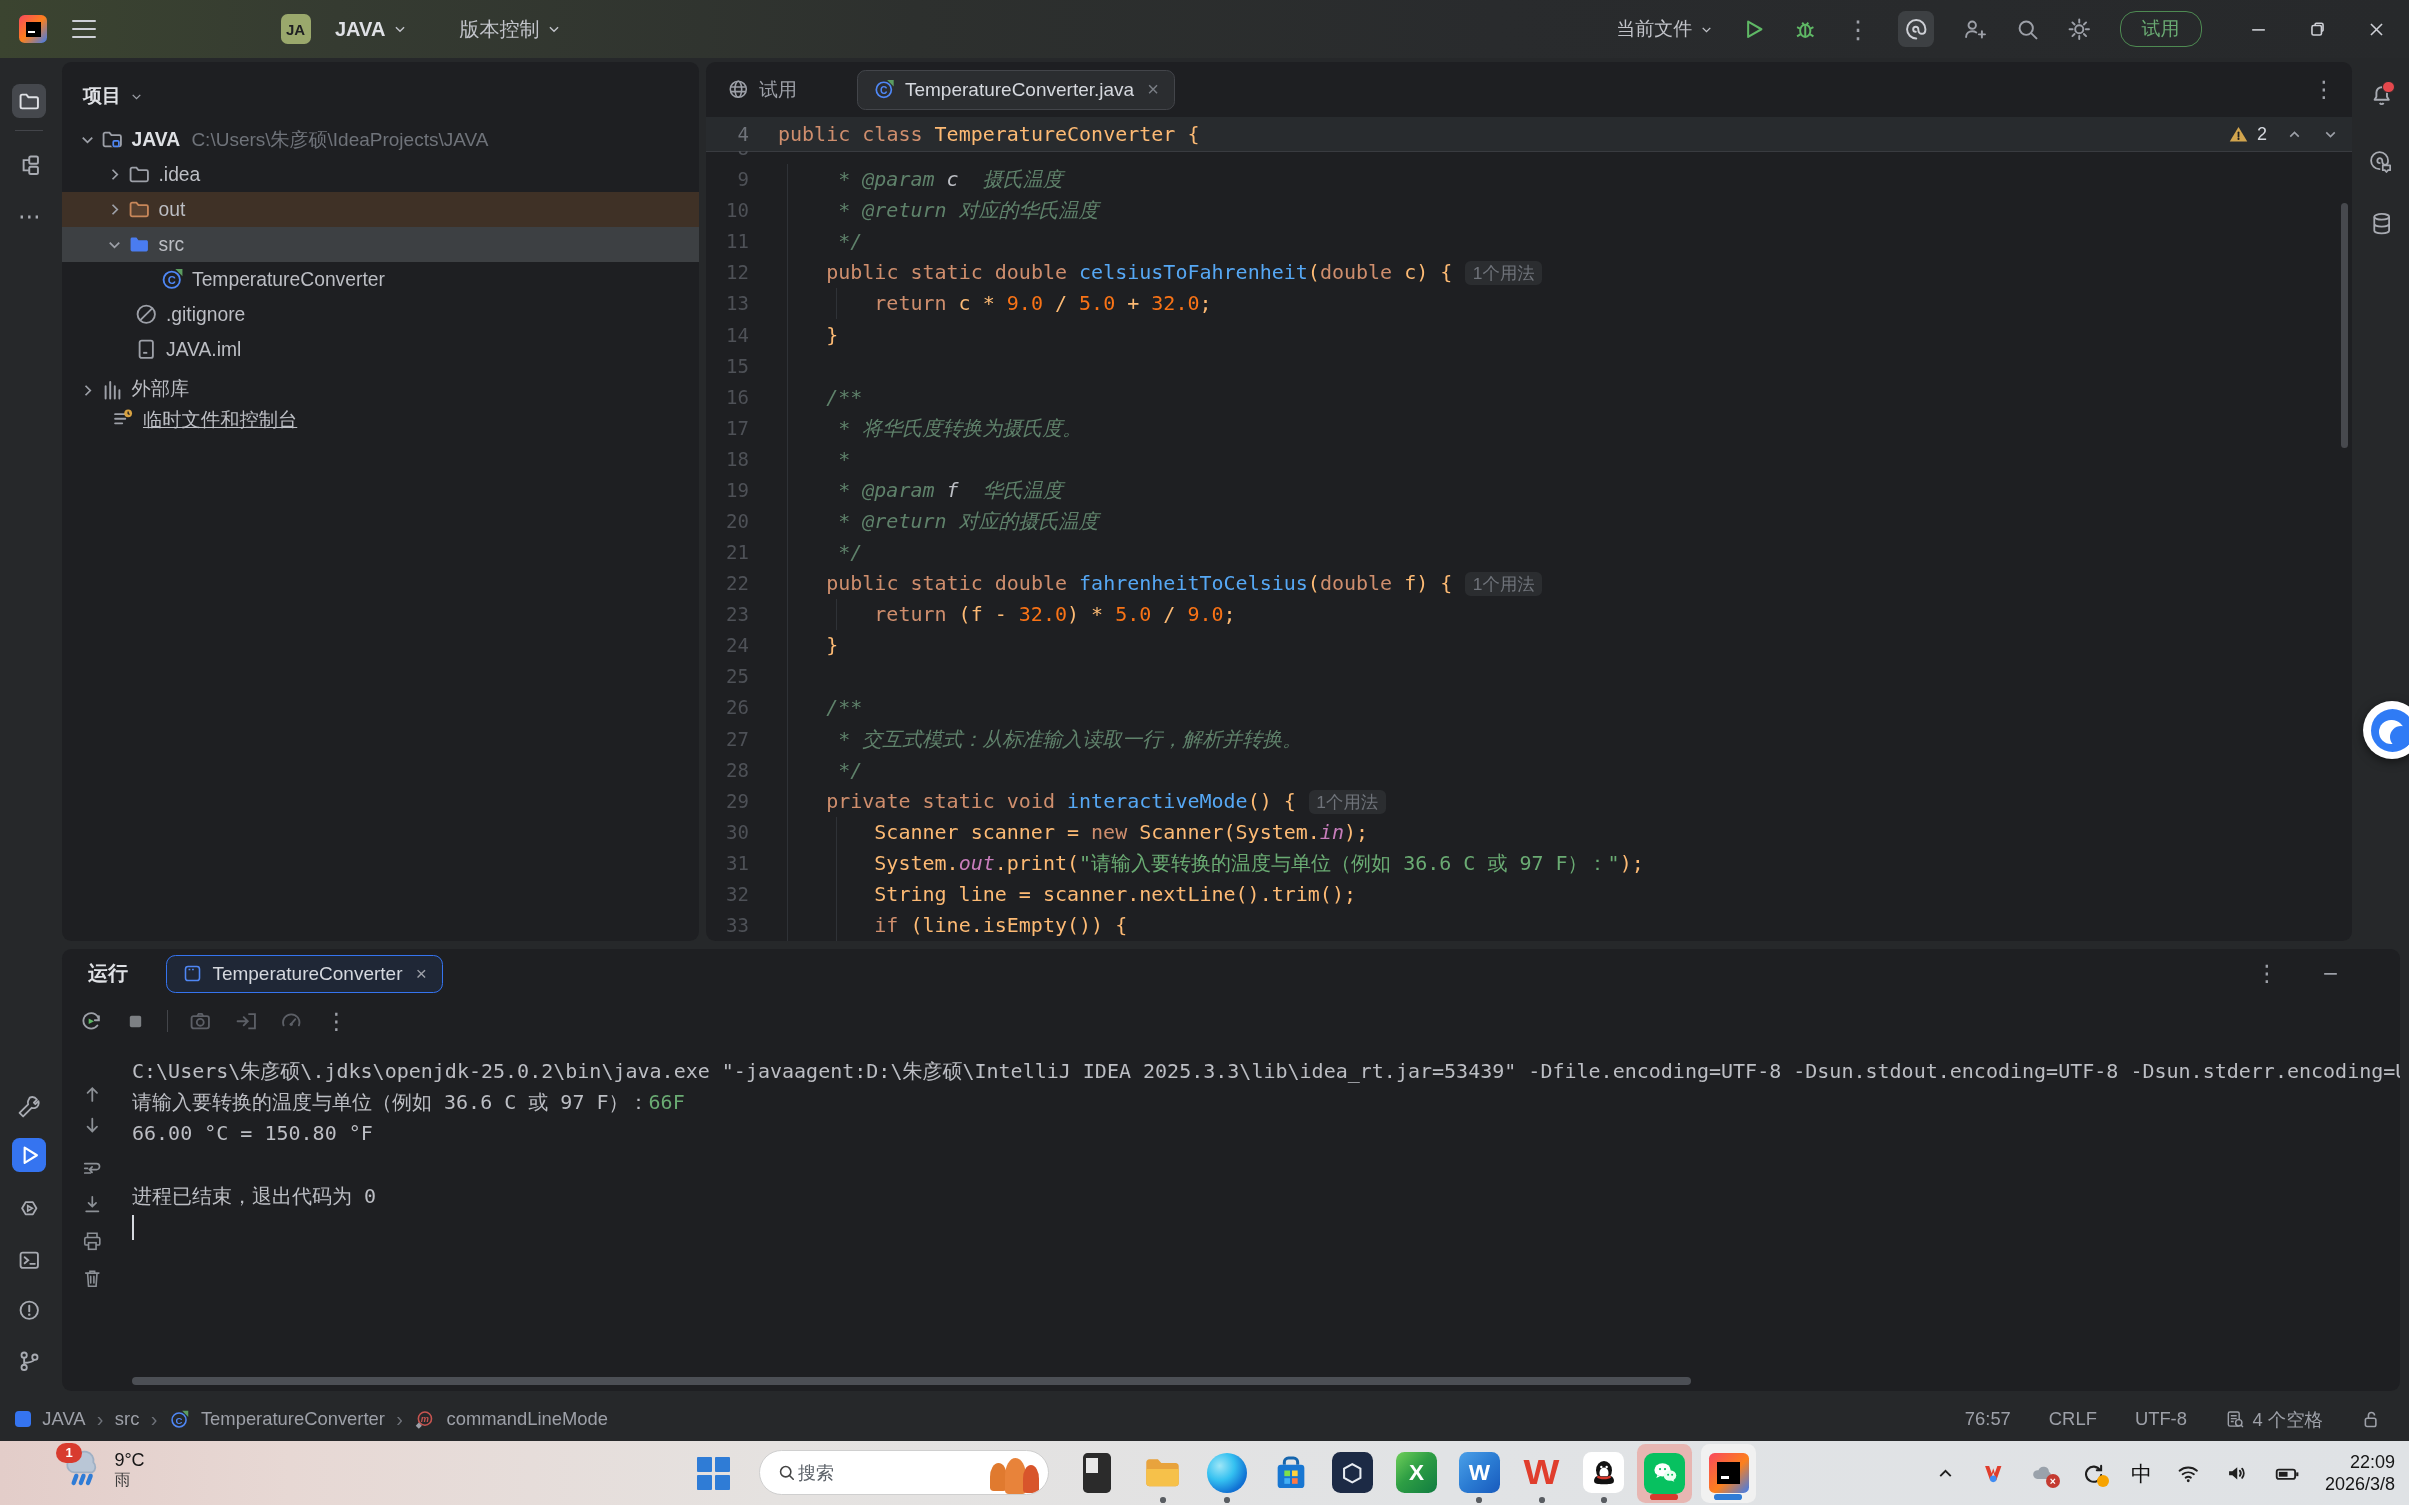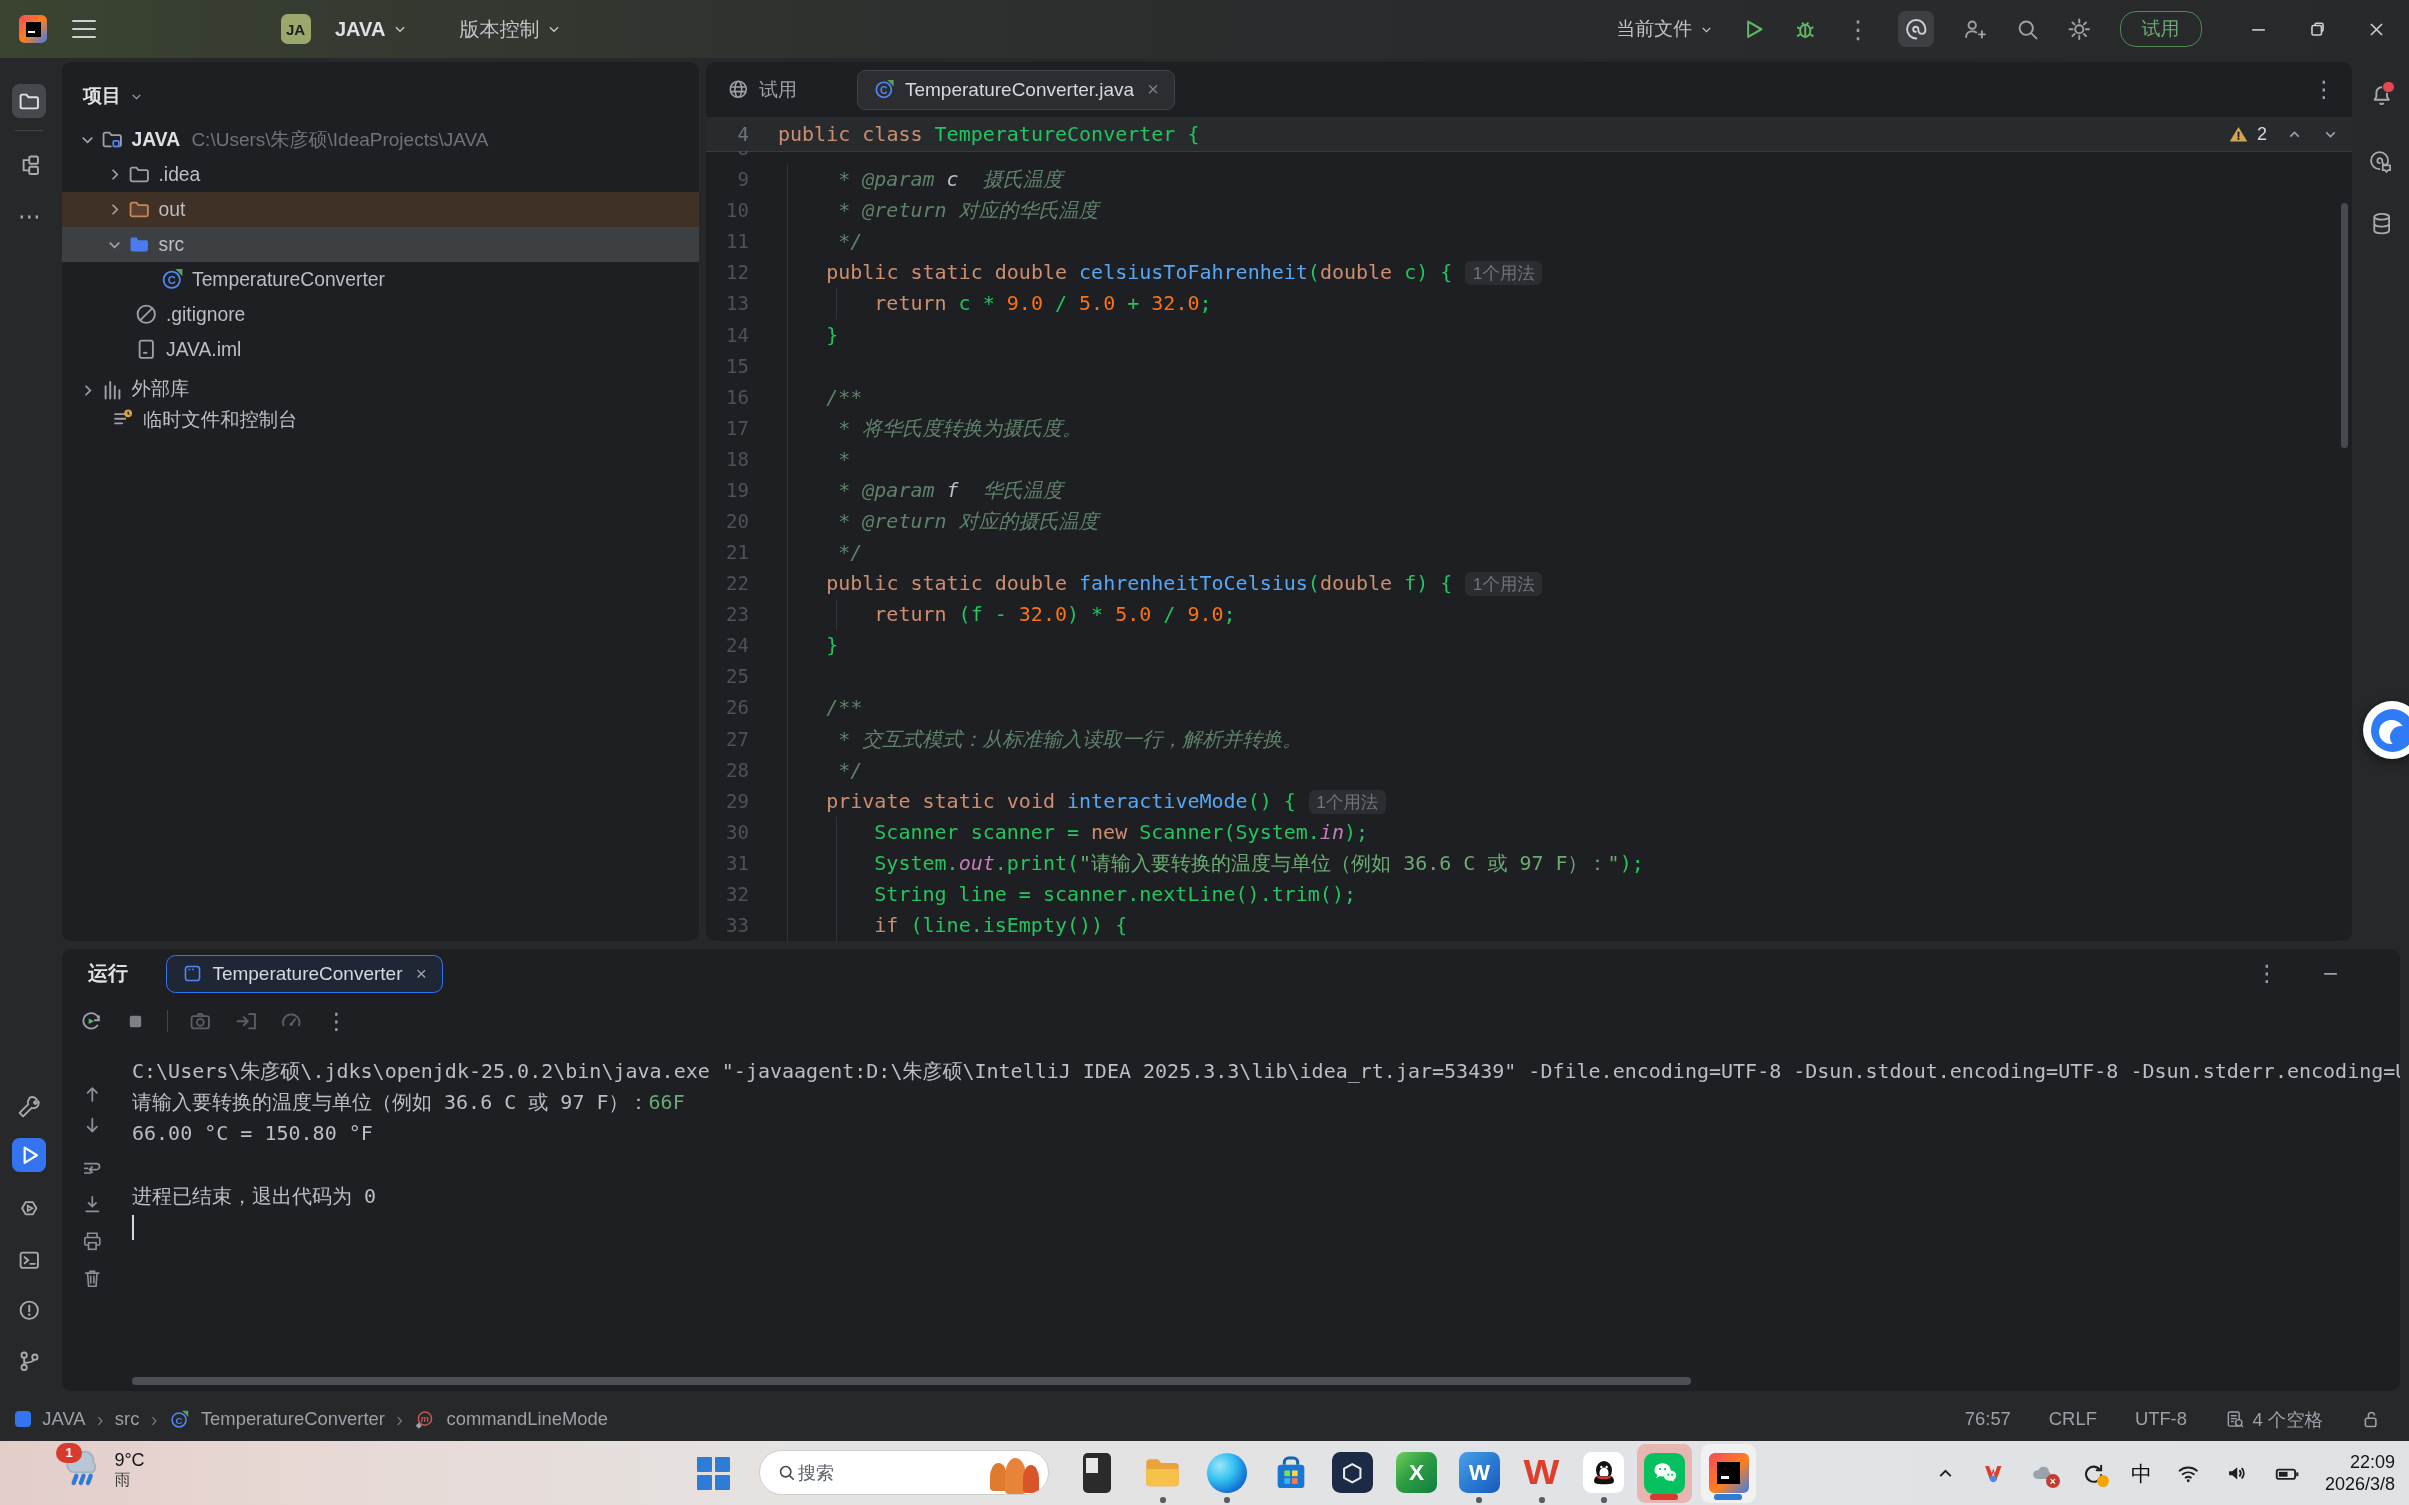--- a/index.html
+++ b/index.html
@@ -68,21 +68,21 @@
   .warncluster .wnum{color:#d5d8de;margin-left:-11.3px;}
   .codearea{position:absolute;left:0;top:89px;right:0;bottom:0;overflow:hidden;}
   .mono, .cline, .conline{font-family:"DejaVu Sans Mono","Liberation Mono",monospace;}
   .cline{position:absolute;left:0;right:0;height:31px;line-height:31px;font-size:20px;white-space:pre;}
   .cline .gut, .sticky .gut{position:absolute;left:0;width:43px;text-align:right;color:#4e5157;font-size:19px;
     font-family:"DejaVu Sans Mono","Liberation Mono",monospace;}
   .cline .ct, .sticky .ct{position:absolute;left:72px;white-space:pre;}
   .sticky .ct{line-height:34px;font-size:20px;}
   .sticky .gut{line-height:34px;color:#6f737a;}
   .tk-kw{color:#cf8e6d}
-  .tk-pl{color:#22c55e}
+  .tk-pl{color:#fdba74}
   .tk-decl{color:#56a8f5}
   .tk-num{color:#f97316}
   .tk-str{color:#6aab73}
   .tk-doc{color:#5f826b;font-style:italic}
   .tk-docp{color:#bcbec4;font-style:italic}
   .tk-field{color:#c77dbb;font-style:italic}
   .hint{color:#6f737a;font-size:17.4px;font-family:"Liberation Sans",sans-serif;background:#2b2d30;
     border-radius:5.6px;padding:1.9px 7.5px;margin-left:13px;}
   .iguide{position:absolute;width:0.9px;background:#2f3237;}
   .ed-vscroll{position:absolute;right:3.8px;top:141px;width:7.5px;height:245px;background:#47494e;border-radius:3.8px;}
@@ -415,21 +415,21 @@
               <path d="M9.5 6l6 6-6 6" fill="none" stroke="#9da0a8" stroke-width="2.2"></path>
             </svg>
           </span>
           <span class="ticon">
             <svg width="24.5" height="24.5" viewBox="0 0 24 24">
               <path d="M5.5 20V8M10 20V4M14.5 20V8M19 20v-8" stroke="#9da0a8" stroke-width="1.9" stroke-linecap="round"></path>
             </svg>
           </span>
           <span class="tlabel">外部库</span>
         </div>
-        <div class="trow" style="padding-left: 49px;">
+        <div class="trow" style="padding-left: 49px; text-decoration: underline;">
           <span class="ticon">
             <svg width="24.5" height="24.5" viewBox="0 0 24 24">
               <path d="M4 7h10M4 11.5h10M4 16h7" stroke="#9da0a8" stroke-width="1.8" stroke-linecap="round"></path>
               <circle cx="16.8" cy="6.2" r="3.8" fill="#d9a343"></circle>
               <path d="M16.8 4.4v2l1.4.9" fill="none" stroke="#1e1f22" stroke-width="1.3"></path>
             </svg>
           </span>
           <span class="tlabel">临时文件和控制台</span>
         </div>
       </div>

